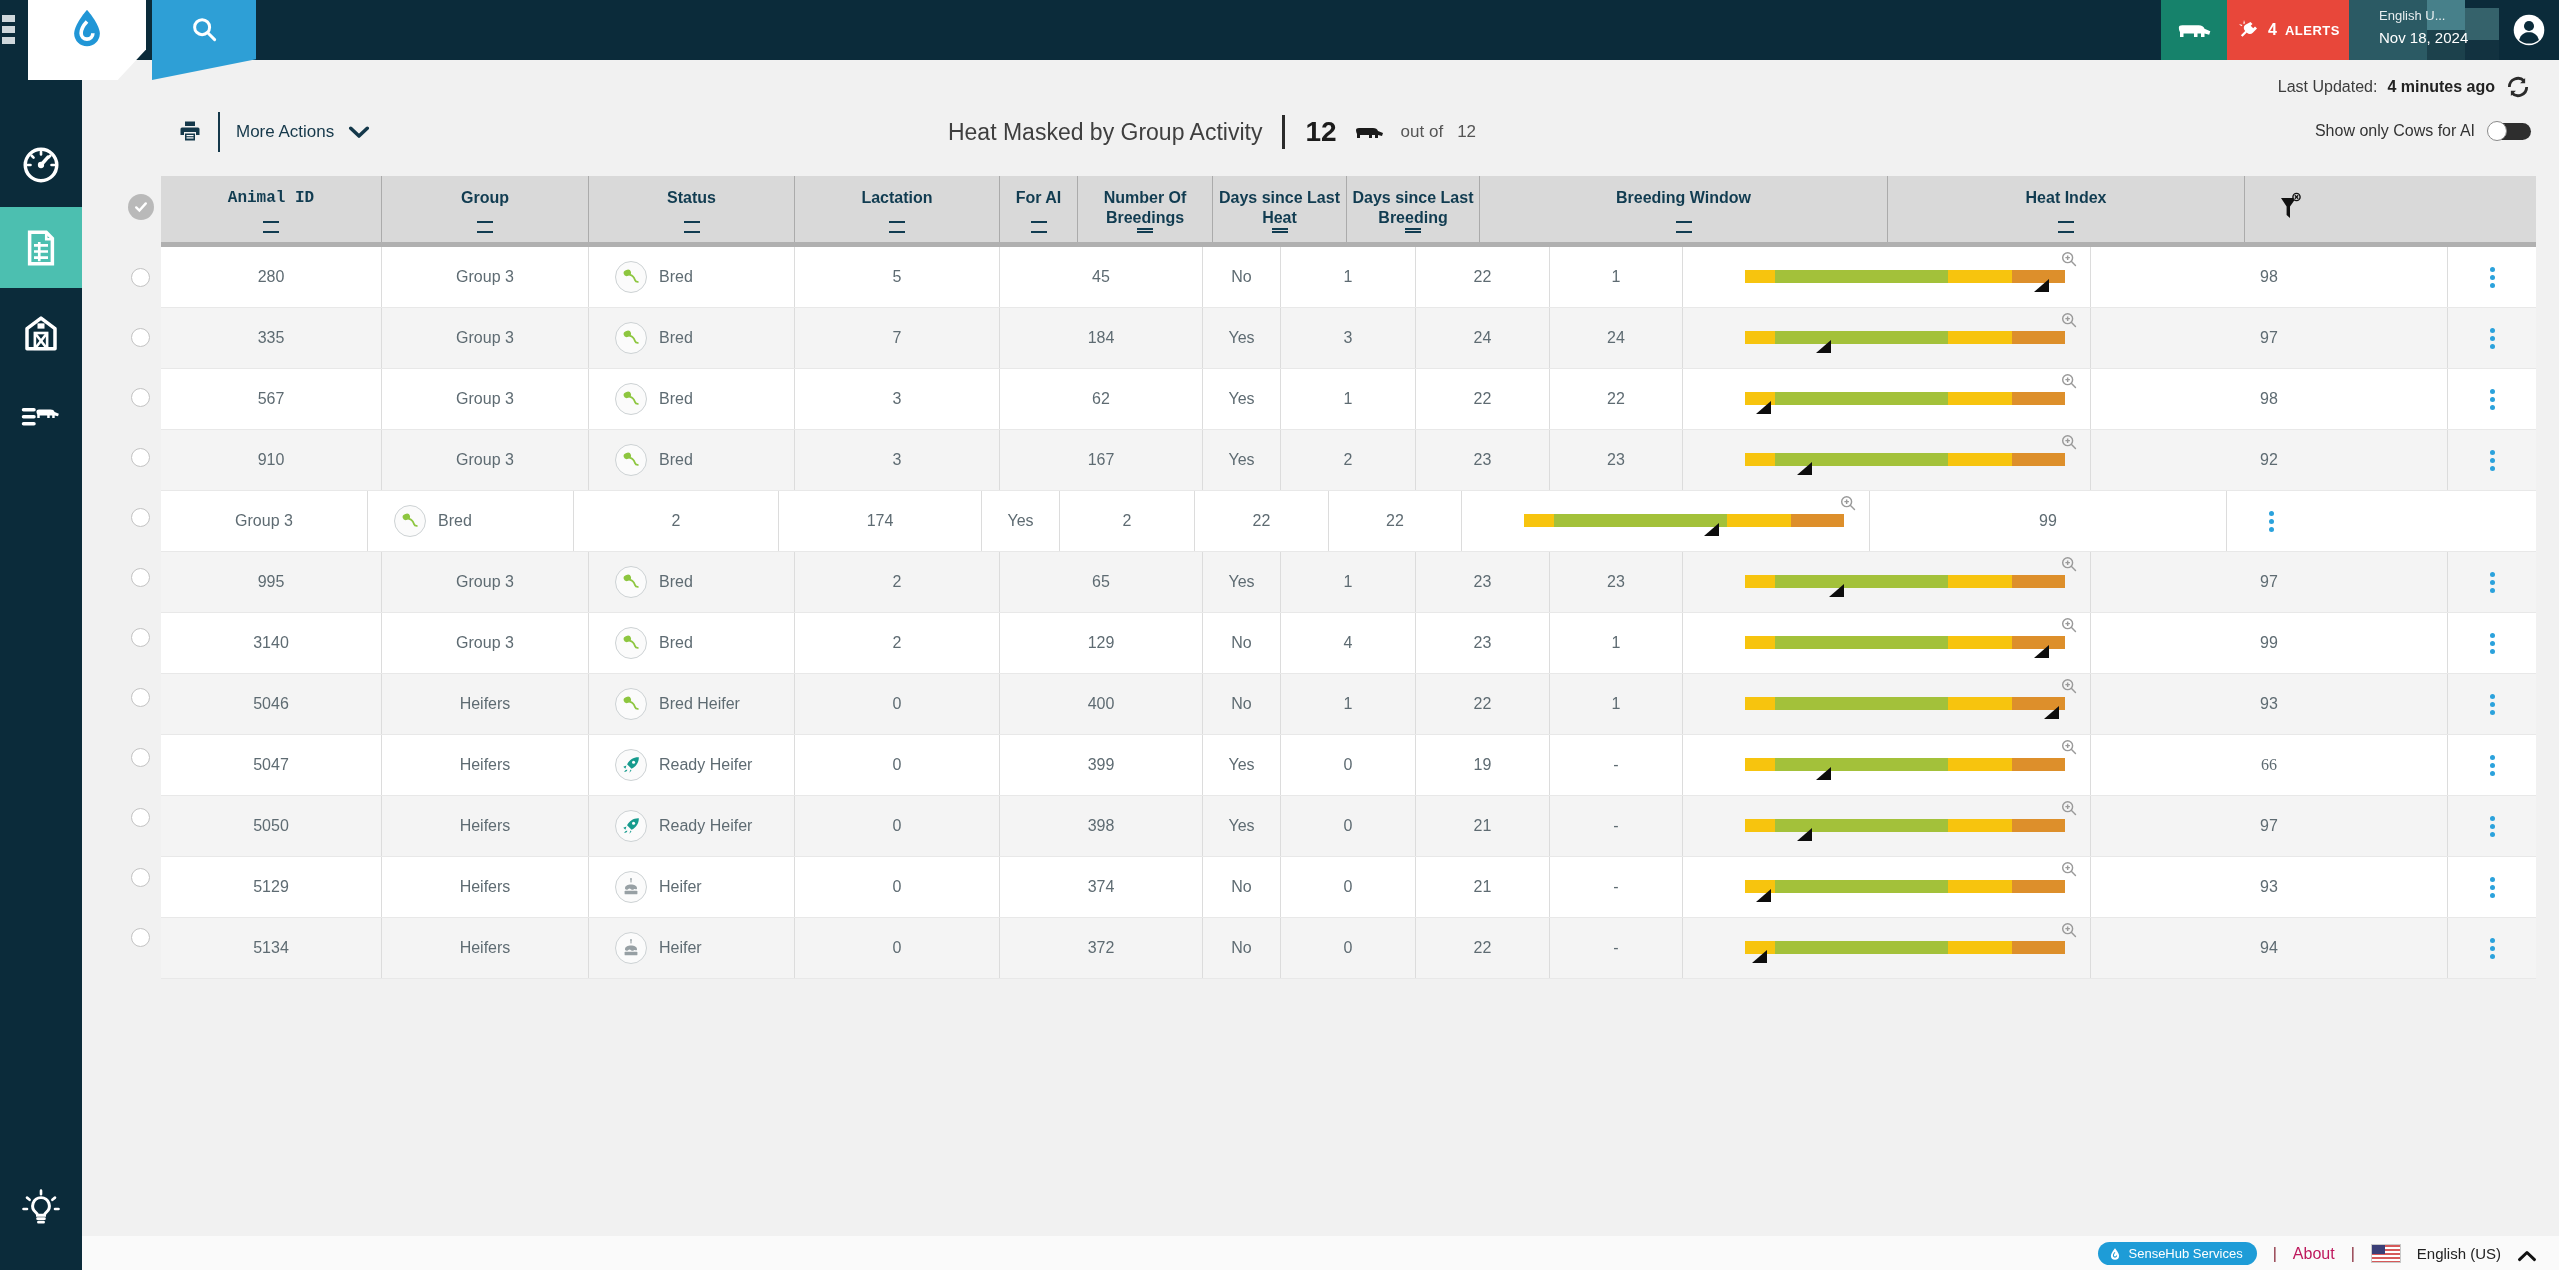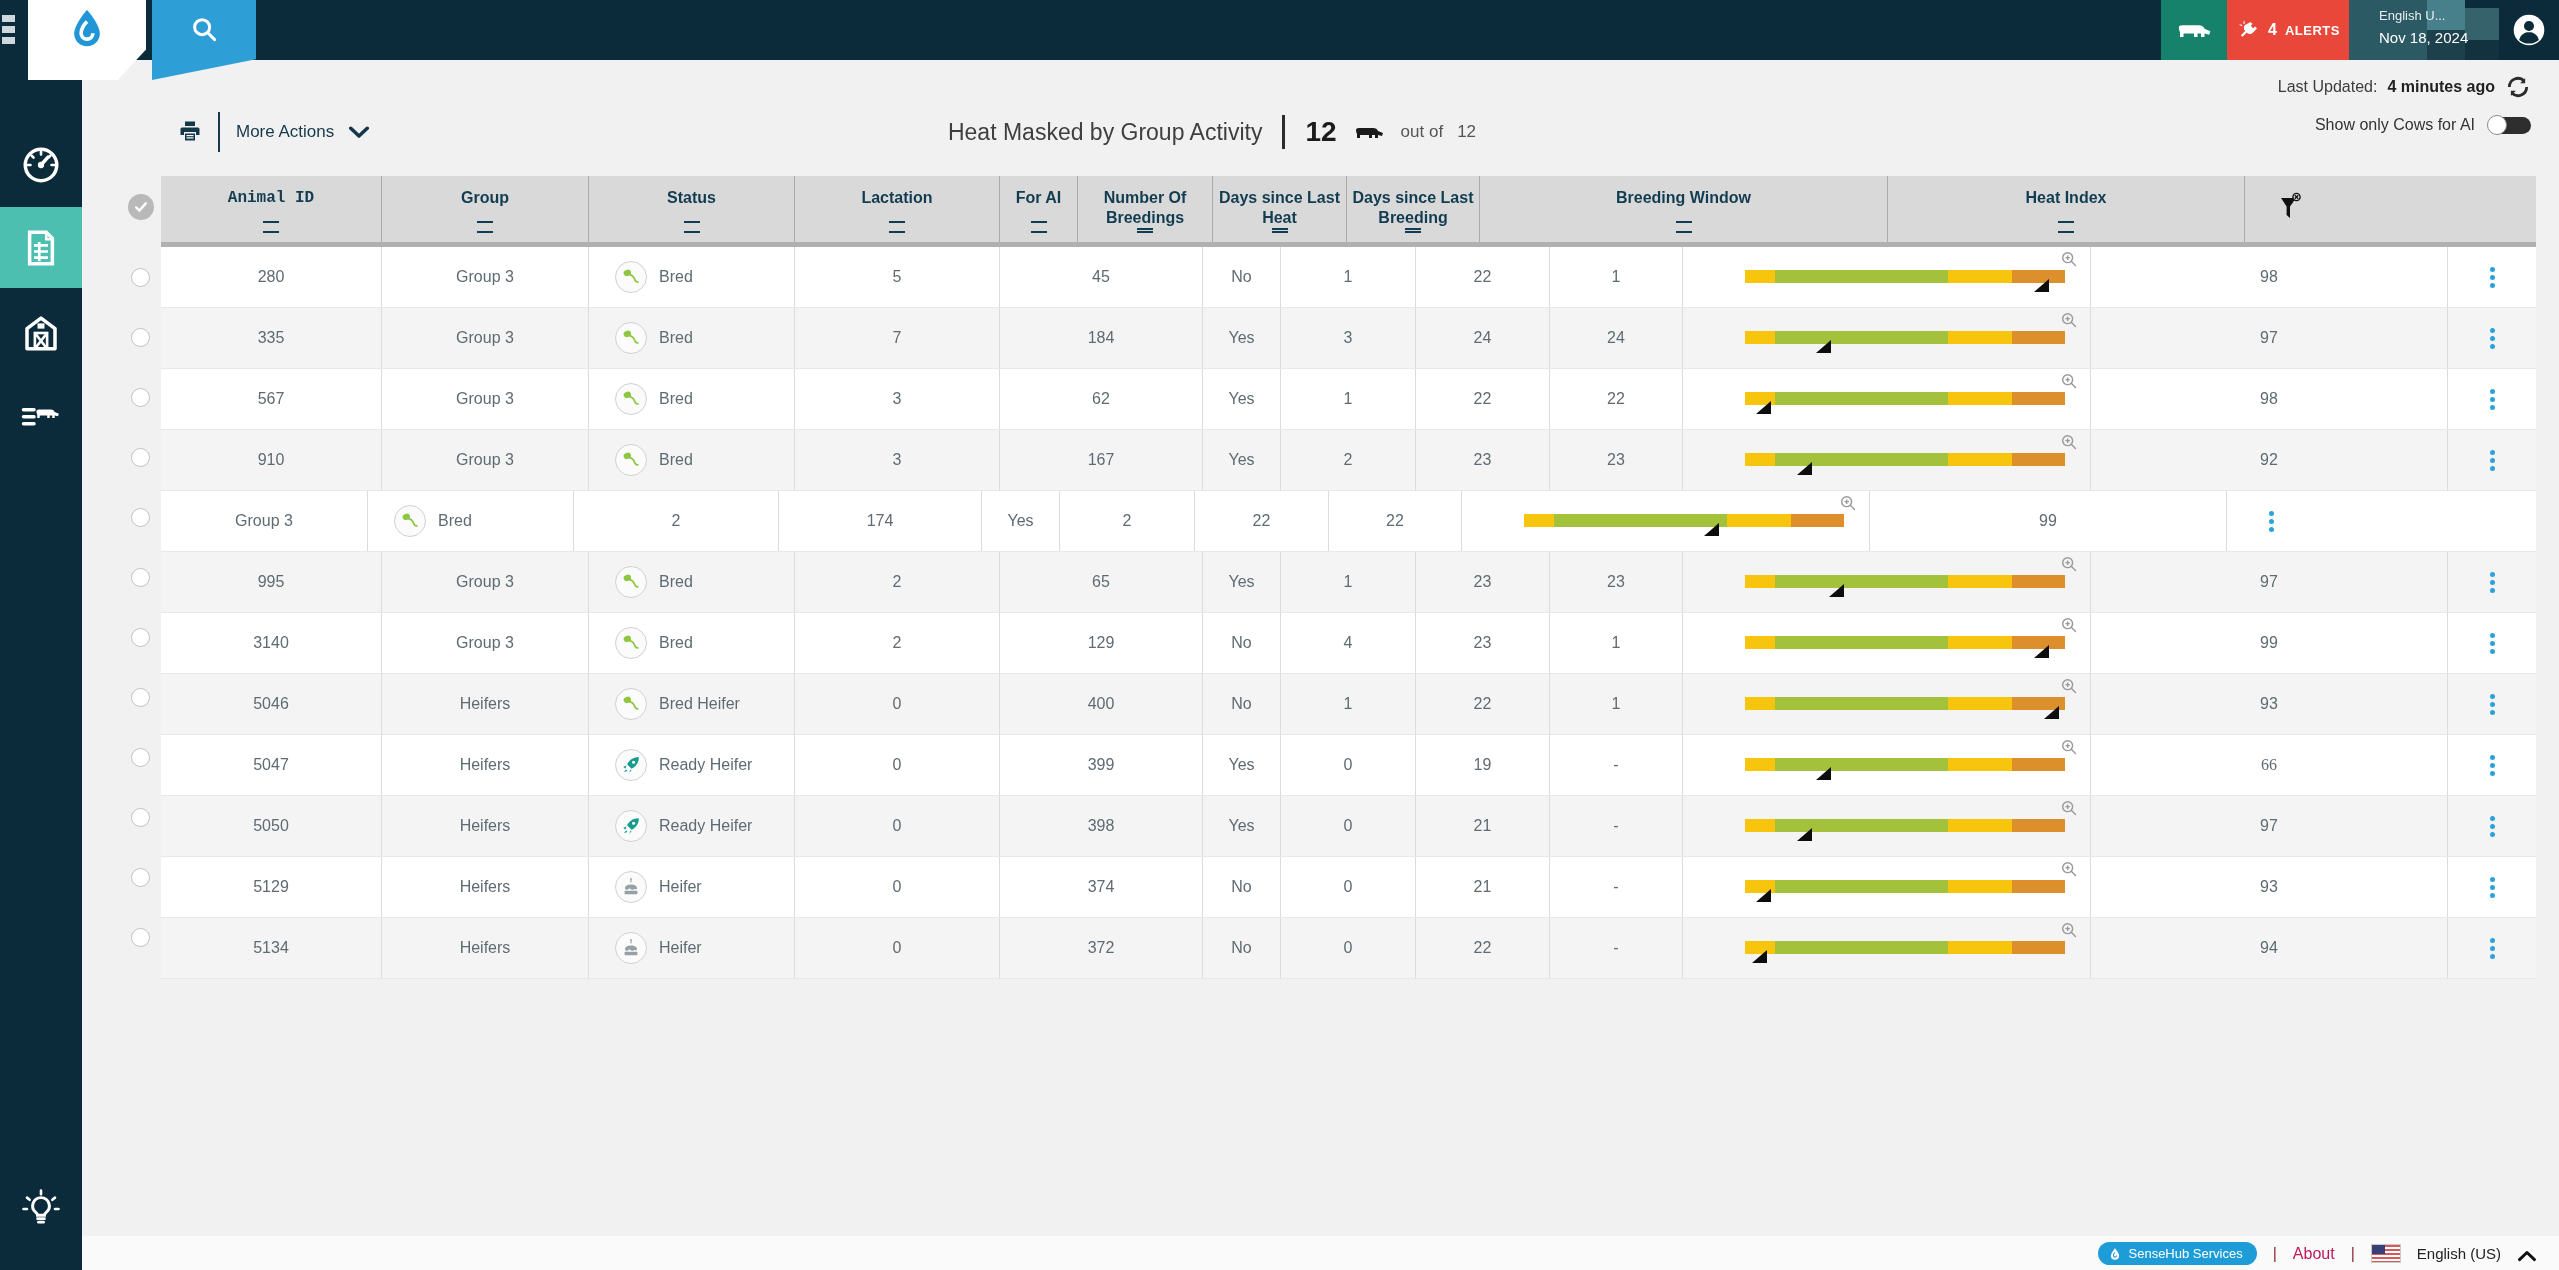--- a/index.html
+++ b/index.html
@@ -52,21 +52,21 @@
   .ma-label{font-size:17px;color:#15384A;cursor:pointer;}
   .ma-chev{width:22px;height:14px;margin-left:14px;cursor:pointer;}
   .title-wrap{position:absolute;left:0;top:0;width:2260px;height:56px;display:flex;align-items:center;
               justify-content:center;gap:14px;}
   .page-title{font-size:23px;color:#3f3f3f;font-weight:normal;margin:0;}
   .title-div{width:3px;height:34px;background:#2b2b2b;margin:0 6px;}
   .title-count{font-size:28px;font-weight:bold;color:#1b1b1b;}
   .title-cow svg{width:36px;height:22px;display:block;}
   .title-outof{font-size:17px;color:#555;}
   .title-total{font-size:17px;color:#555;}
-  .toggle-wrap{position:absolute;right:28px;top:12px;display:flex;align-items:center;gap:14px;}
+  .toggle-wrap{position:absolute;right:28px;top:18px;display:flex;align-items:center;gap:14px;}
   .toggle-label{font-size:16px;color:#333;}
   .toggle{position:relative;width:42px;height:17px;background:#2e2e2e;border-radius:9px;cursor:pointer;}
   .toggle .knob{position:absolute;left:-2px;top:-2px;width:20px;height:20px;border-radius:50%;
                 background:#fff;border:1px solid #8a8a8a;box-sizing:border-box;}
   
   .selectall{position:absolute;left:128px;top:194px;width:26px;height:26px;border-radius:50%;
              background:#b9b9b9;display:flex;align-items:center;justify-content:center;cursor:pointer;z-index:5;}
   .selectall svg{width:16px;height:16px;}
   .row-radio{position:absolute;left:131px;width:19px;height:19px;border-radius:50%;background:#fff;
              border:1px solid #c3c3c3;box-sizing:border-box;cursor:pointer;z-index:5;}

